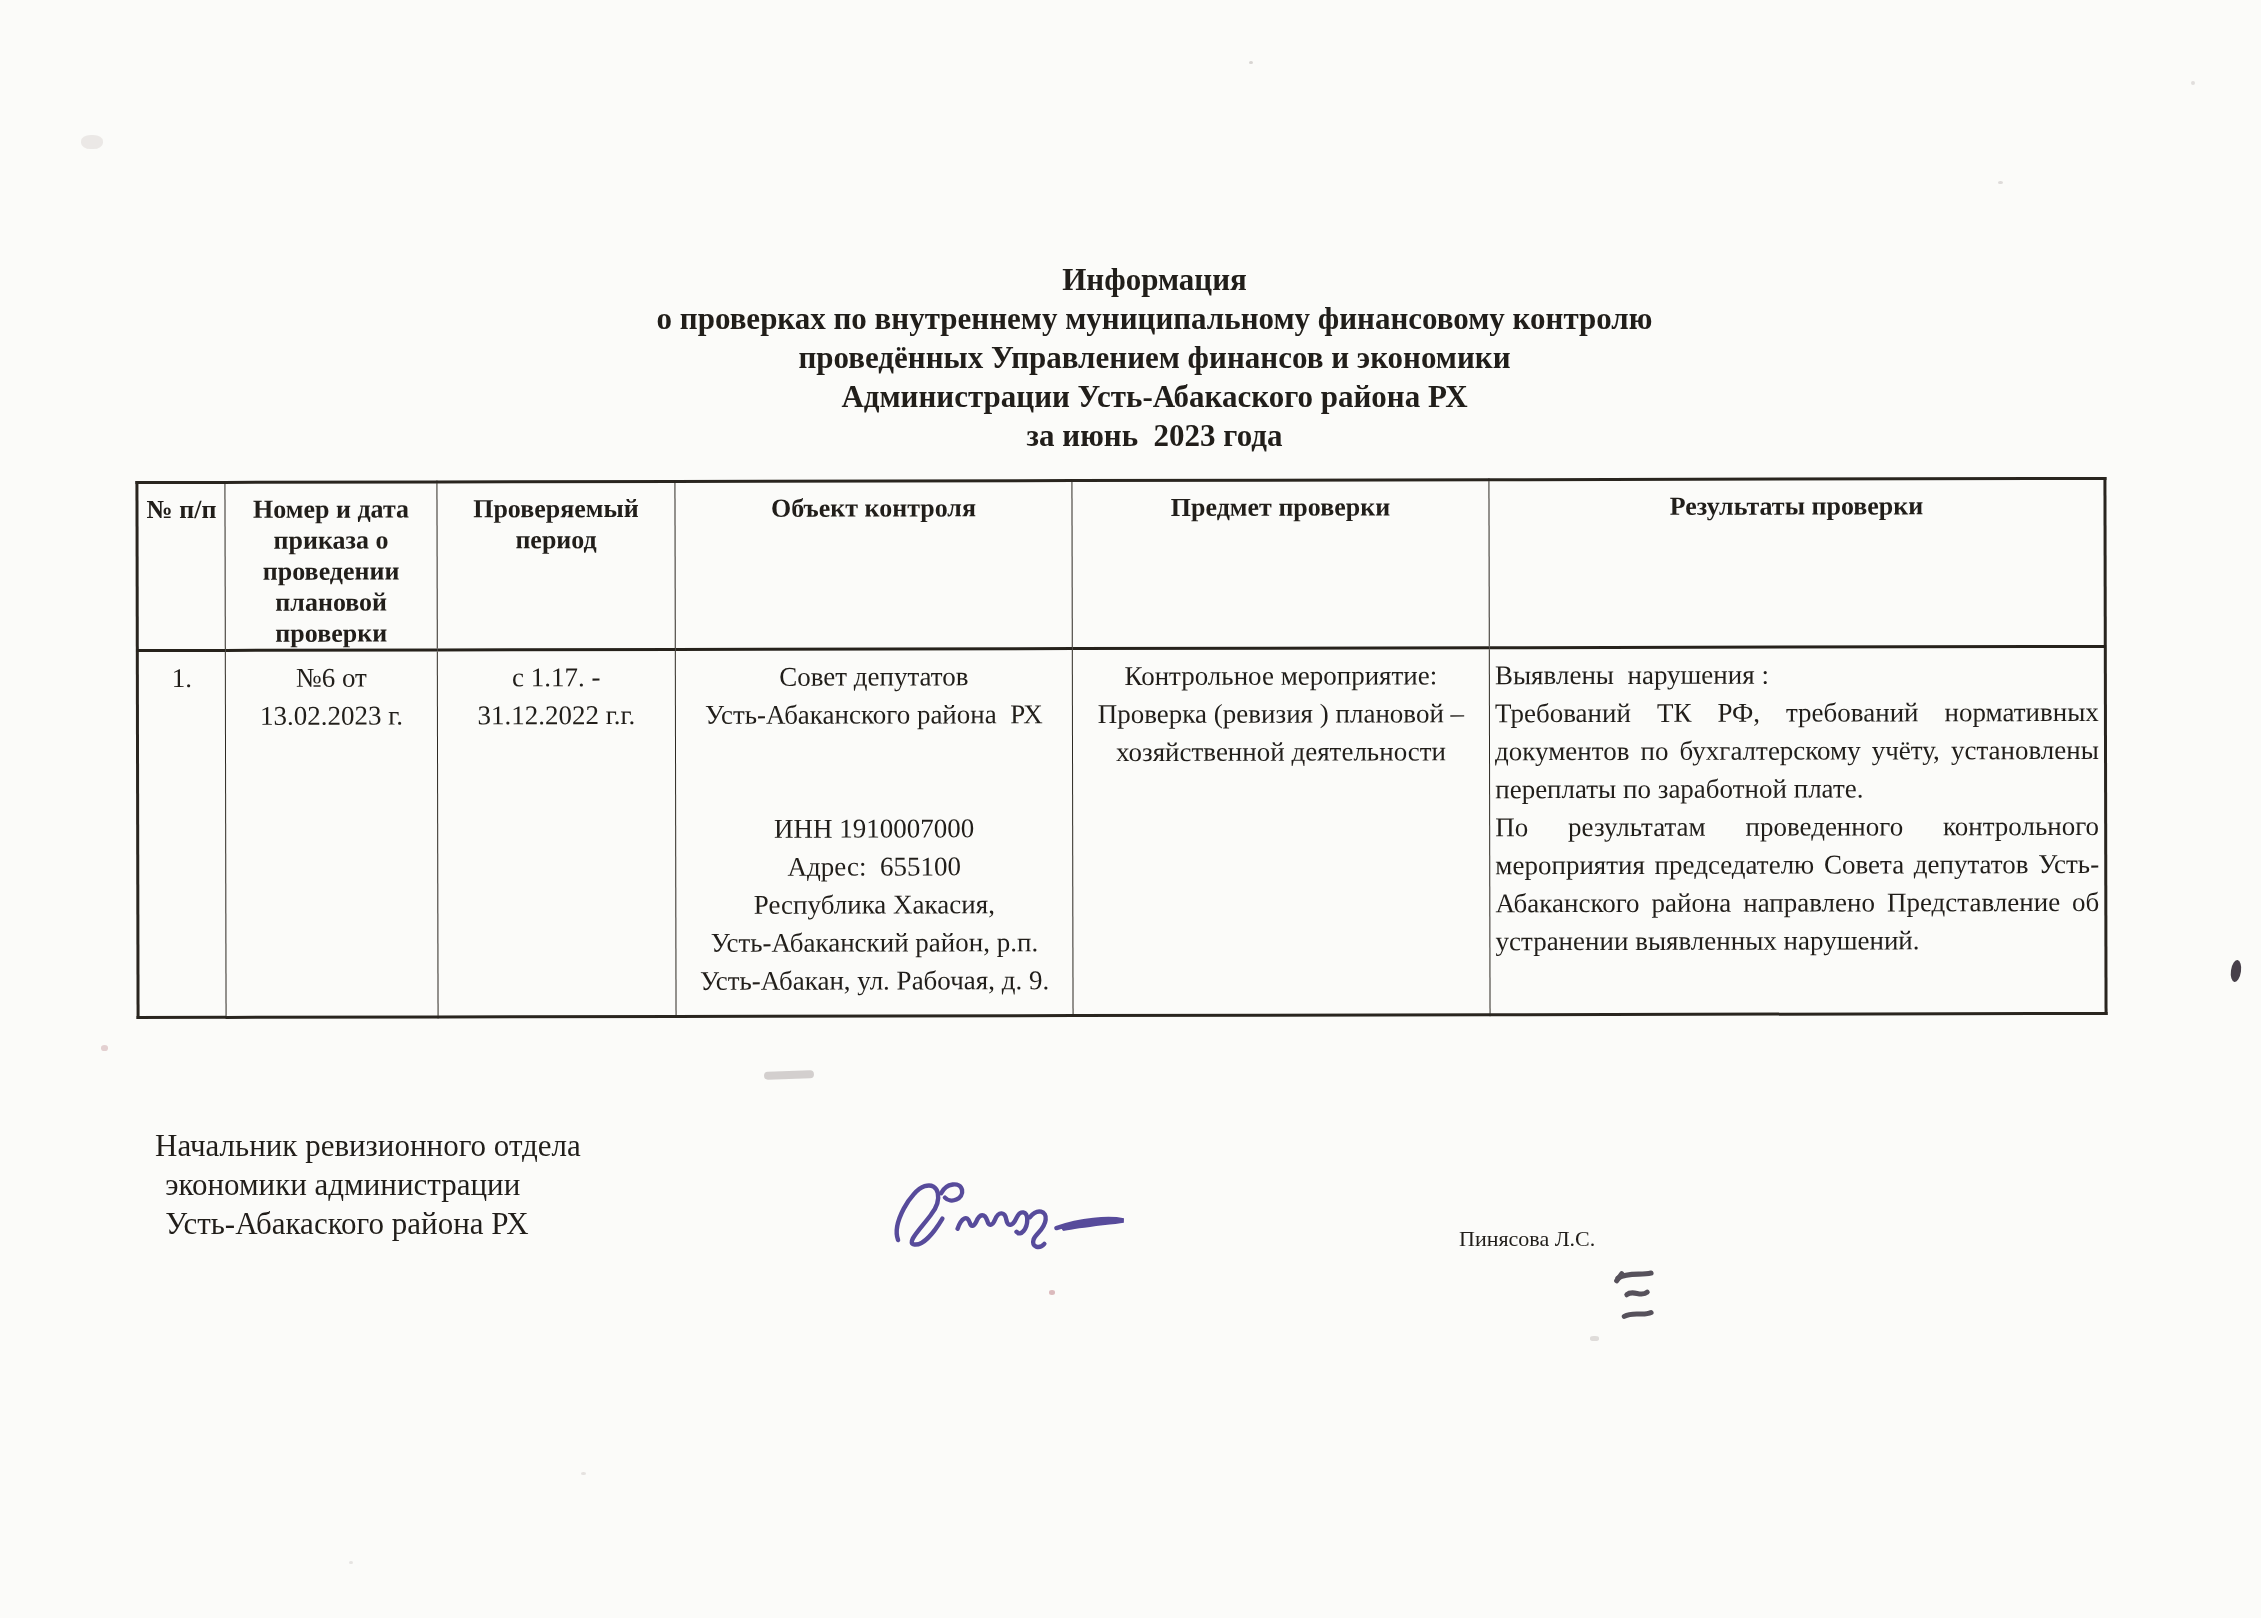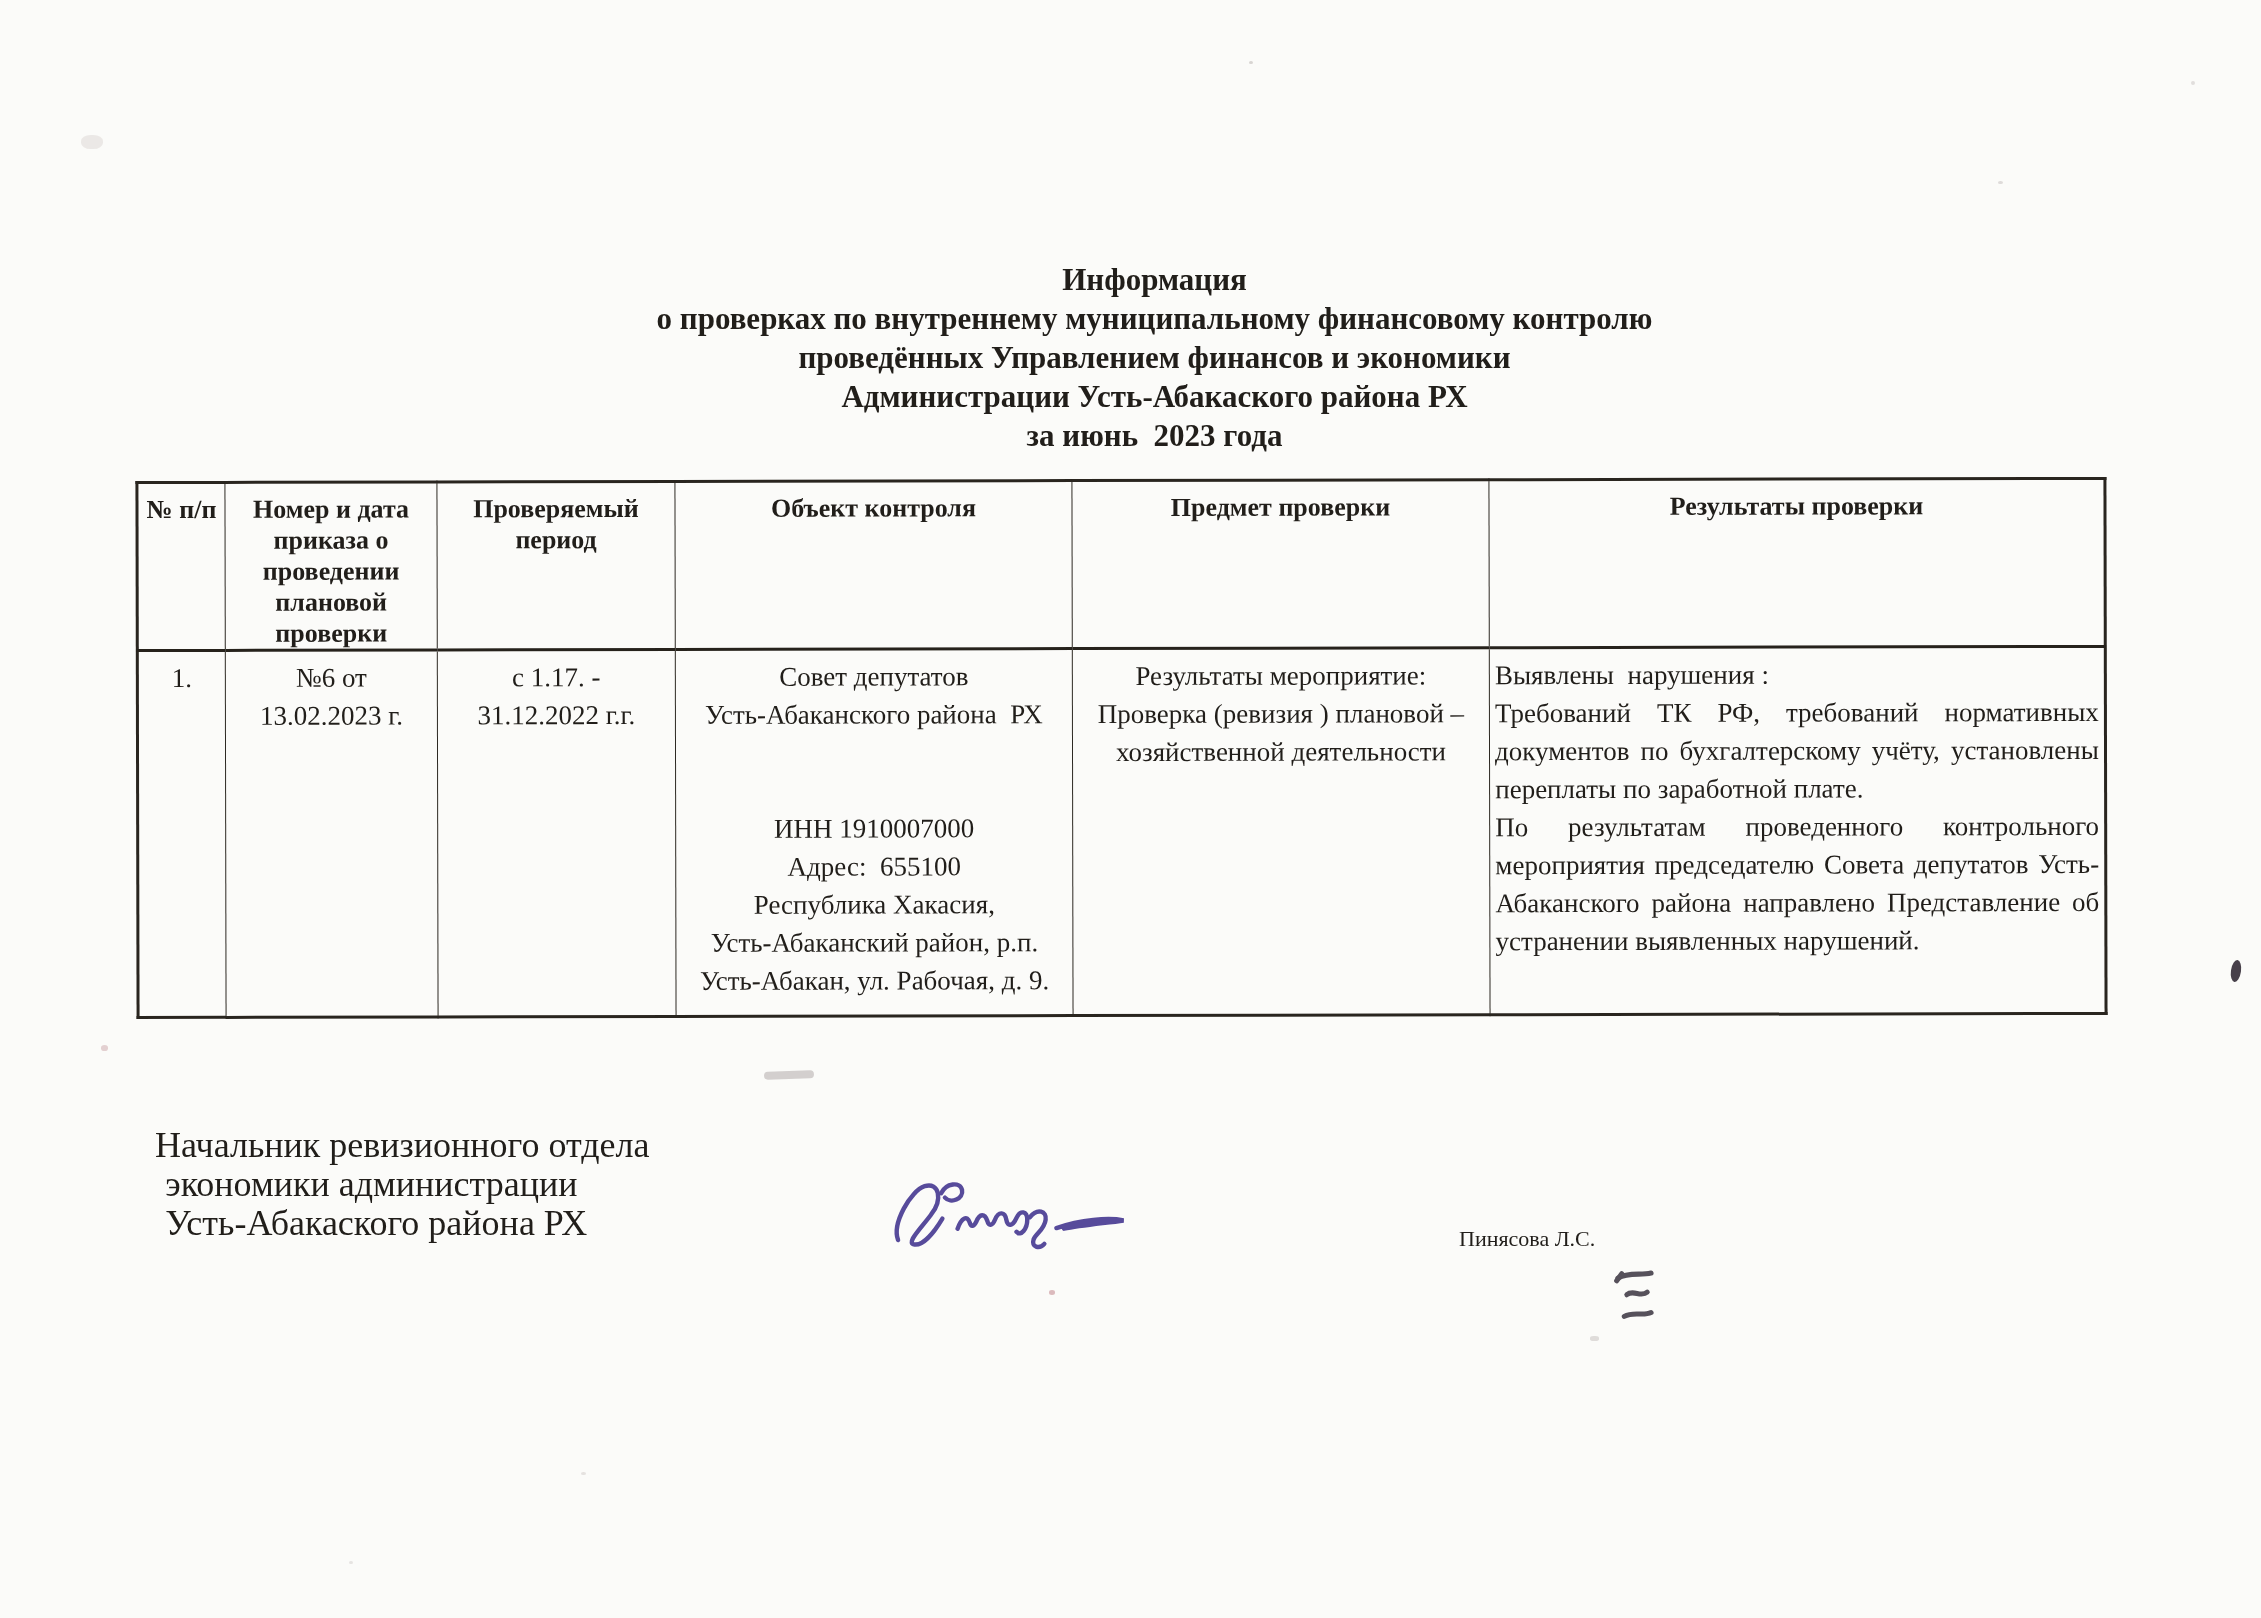--- a/index.html
+++ b/index.html
@@ -44,21 +44,21 @@
   td.c-object .tline,td.c-order .tline,td.c-period .tline,
   td.c-subject .tline{white-space:pre;}
   td.c-result{
     text-align:justify;font-size:27px;line-height:39px;
     padding:3.8px 15.3px 0 12.7px;
   }
   td.c-result .rpar{margin:0;white-space:pre-wrap;text-align:justify;}
   
   .sig{
     position:absolute;left:155px;top:1126px;width:624px;
-    font-size:36px;line-height:39px;
+    font-size:31px;line-height:39px;
   }
   .sig .tline{white-space:pre;}
   .sig .tline + .tline{padding-left:10.2px;}
   .sig-name{
     position:absolute;left:1459px;top:1226px;
     font-size:22px;white-space:pre;
   }
   .sig-ink{position:absolute;left:886px;top:1178px;width:242px;height:76px;}
   .ink-smudge{position:absolute;left:1614px;top:1268px;width:41px;height:56px;}
   
@@ -121,21 +121,21 @@
           <div class="tline">Усть-Абаканского района  РХ</div>
           <div class="tline">&nbsp;</div>
           <div class="tline">&nbsp;</div>
           <div class="tline">ИНН 1910007000</div>
           <div class="tline">Адрес:  655100</div>
           <div class="tline">Республика Хакасия,</div>
           <div class="tline">Усть-Абаканский район, р.п.</div>
           <div class="tline">Усть-Абакан, ул. Рабочая, д. 9.</div>
         </td>
       <td class="c-subject">
-          <div class="tline">Результаты мероприятие:</div>
+          <div class="tline">Контрольное мероприятие:</div>
           <div class="tline">Проверка (ревизия ) плановой –</div>
           <div class="tline">хозяйственной деятельности</div>
         </td>
       <td class="c-result">
           <div class="rpar">Выявлены  нарушения :</div>
           <div class="rpar">Требований ТК РФ, требований нормативных документов по бухгалтерскому учёту, установлены переплаты по заработной плате.</div>
           <div class="rpar">По результатам проведенного контрольного мероприятия председателю Совета депутатов Усть-Абаканского района направлено Представление об устранении выявленных нарушений.</div>
         </td>
     </tr>
   </tbody>

